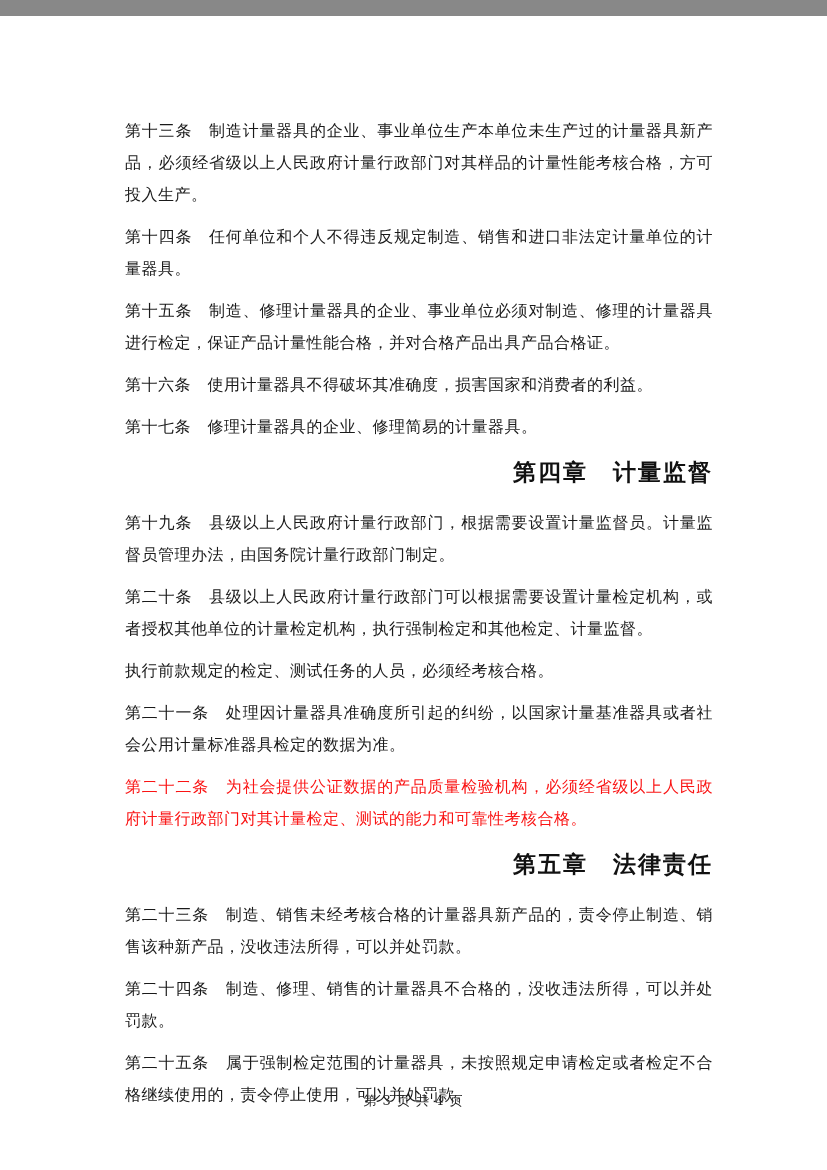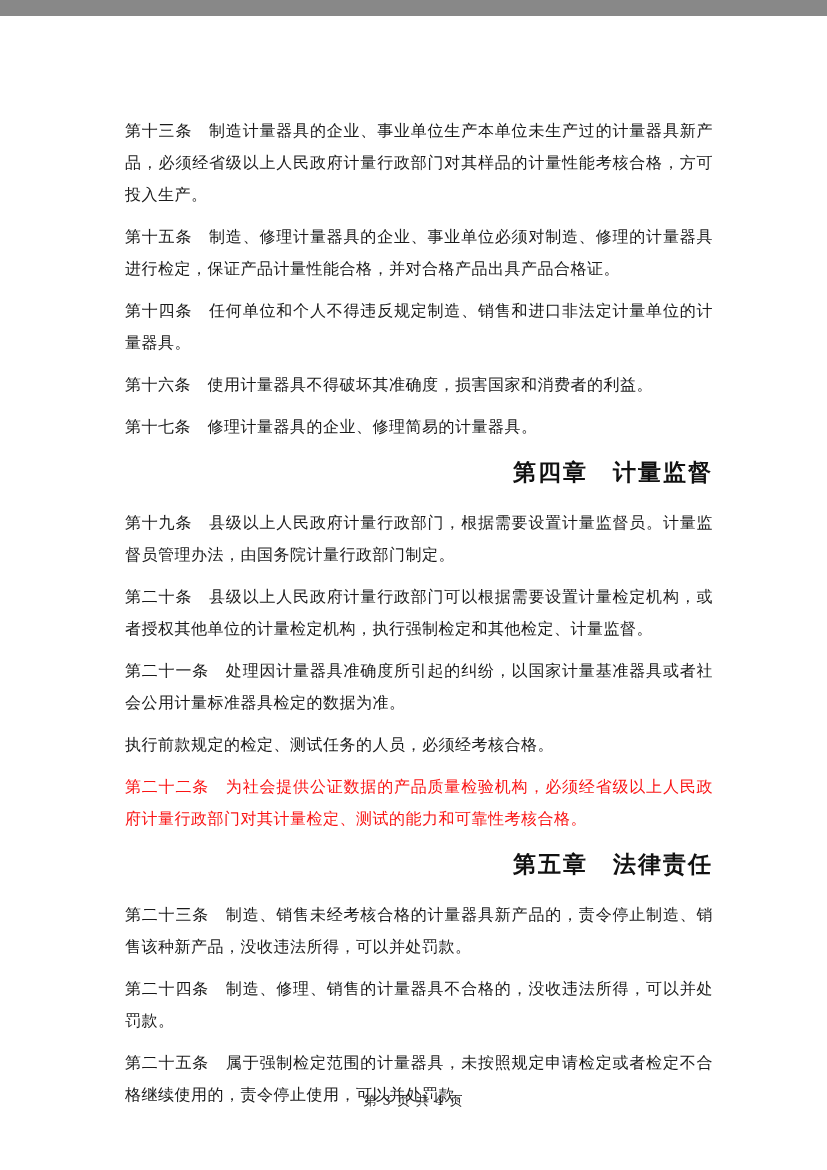--- a/index.html
+++ b/index.html
@@ -52,29 +52,29 @@
     color: #222;
     font-family: "DejaVu Serif", "Liberation Serif", serif;
   }
 </style>
 </head>
 <body>
 
 <div class="page">
   <main class="content">
     <p class="para">第十三条　制造计量器具的企业、事业单位生产本单位未生产过的计量器具新产品，必须经省级以上人民政府计量行政部门对其样品的计量性能考核合格，方可投入生产。</p>
+    <p class="para">第十四条　任何单位和个人不得违反规定制造、销售和进口非法定计量单位的计量器具。</p>
     <p class="para">第十五条　制造、修理计量器具的企业、事业单位必须对制造、修理的计量器具进行检定，保证产品计量性能合格，并对合格产品出具产品合格证。</p>
-    <p class="para">第十四条　任何单位和个人不得违反规定制造、销售和进口非法定计量单位的计量器具。</p>
     <p class="para">第十六条　使用计量器具不得破坏其准确度，损害国家和消费者的利益。</p>
     <p class="para">第十七条　修理计量器具的企业、修理简易的计量器具。</p>
     <h2 class="chapter">第四章　计量监督</h2>
     <p class="para">第十九条　县级以上人民政府计量行政部门，根据需要设置计量监督员。计量监督员管理办法，由国务院计量行政部门制定。</p>
     <p class="para">第二十条　县级以上人民政府计量行政部门可以根据需要设置计量检定机构，或者授权其他单位的计量检定机构，执行强制检定和其他检定、计量监督。</p>
+    <p class="para">执行前款规定的检定、测试任务的人员，必须经考核合格。</p>
     <p class="para">第二十一条　处理因计量器具准确度所引起的纠纷，以国家计量基准器具或者社会公用计量标准器具检定的数据为准。</p>
-    <p class="para">执行前款规定的检定、测试任务的人员，必须经考核合格。</p>
     <p class="para red">第二十二条　为社会提供公证数据的产品质量检验机构，必须经省级以上人民政府计量行政部门对其计量检定、测试的能力和可靠性考核合格。</p>
     <h2 class="chapter">第五章　法律责任</h2>
     <p class="para">第二十三条　制造、销售未经考核合格的计量器具新产品的，责令停止制造、销售该种新产品，没收违法所得，可以并处罚款。</p>
     <p class="para">第二十四条　制造、修理、销售的计量器具不合格的，没收违法所得，可以并处罚款。</p>
     <p class="para">第二十五条　属于强制检定范围的计量器具，未按照规定申请检定或者检定不合格继续使用的，责令停止使用，可以并处罚款。</p>
   </main>
   <footer class="footer">
     <span>第 3 页 共 4 页</span>
   </footer>
 </div>

